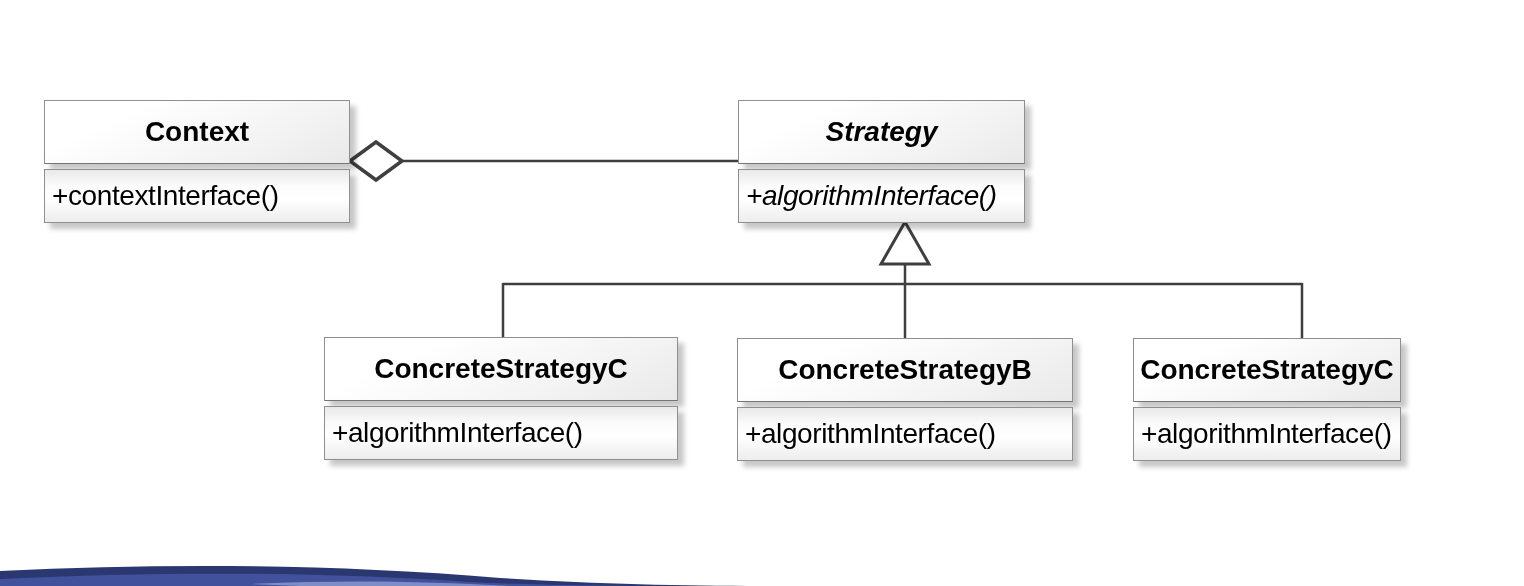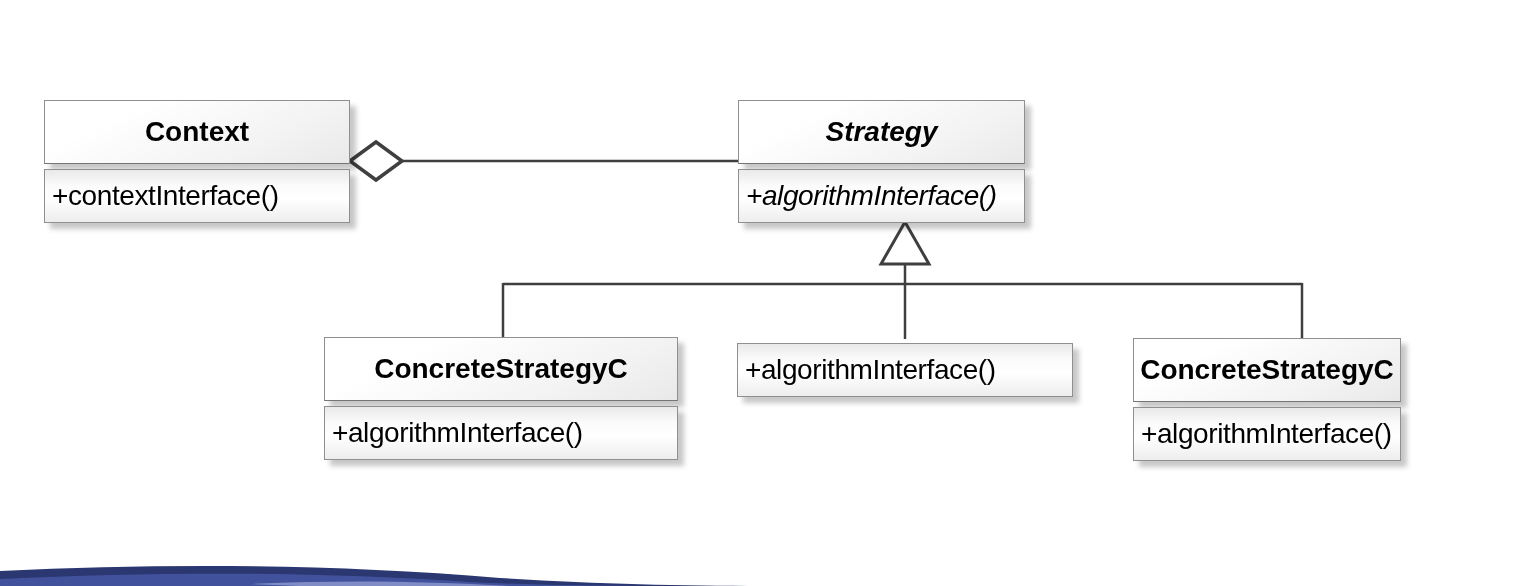--- a/index.html
+++ b/index.html
@@ -84,20 +84,21 @@
     <div class="compartment title">Strategy</div>
     <div class="compartment methods">+algorithmInterface()</div>
   </div>
 
   <div class="uml-class" style="left:324px;top:337px;width:354px">
     <div class="compartment title">ConcreteStrategyC</div>
     <div class="compartment methods">+algorithmInterface()</div>
   </div>
 
   <div class="uml-class" style="left:737px;top:338px;width:336px">
+    <div class="compartment title">ConcreteStrategyB</div>
     <div class="compartment methods">+algorithmInterface()</div>
   </div>
 
   <div class="uml-class" style="left:1133px;top:338px;width:268px">
     <div class="compartment title">ConcreteStrategyC</div>
     <div class="compartment methods">+algorithmInterface()</div>
   </div>
 
 </div>
 

